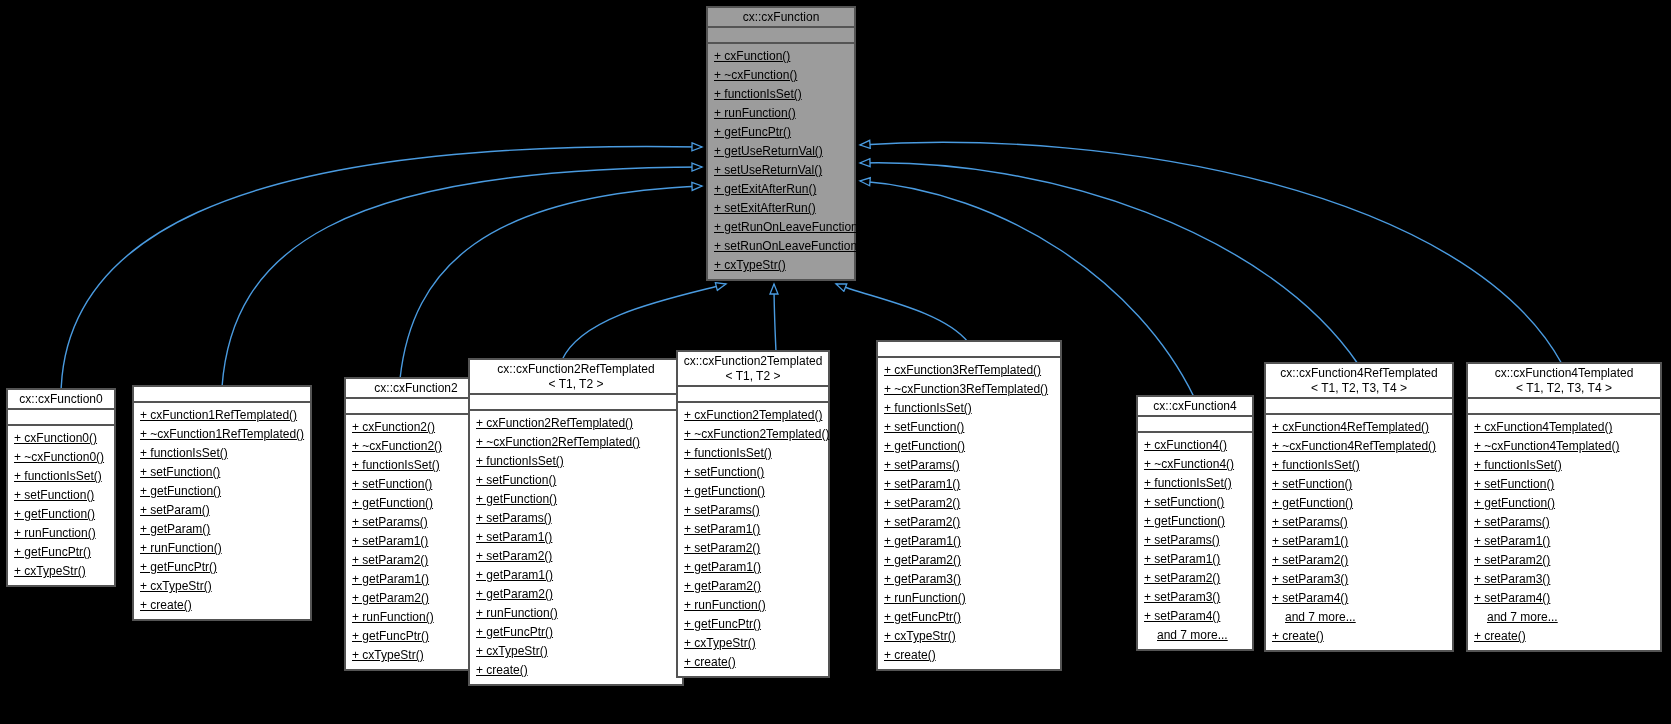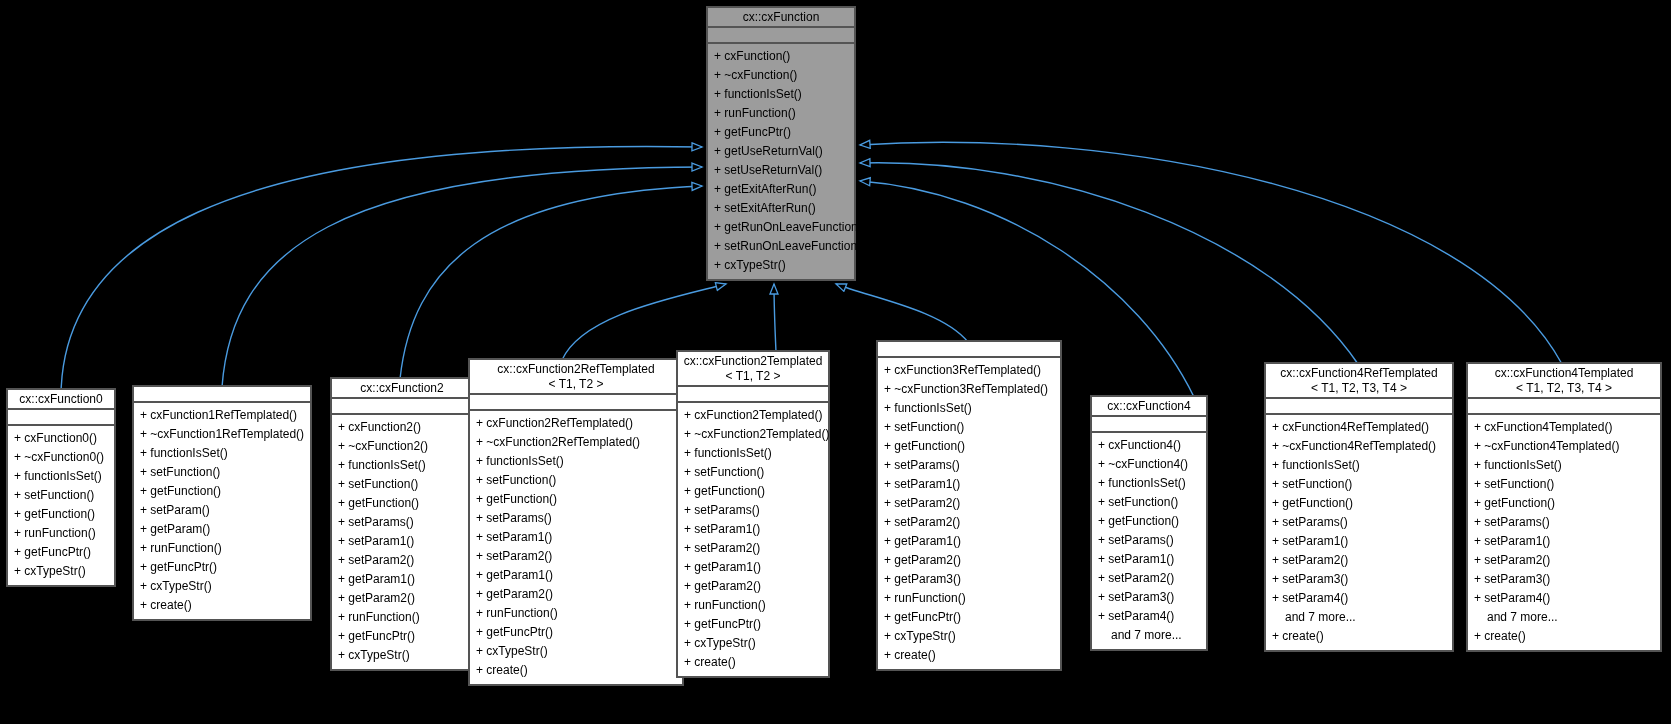--- a/index.html
+++ b/index.html
@@ -40,20 +40,21 @@
     white-space: nowrap;
   }
   .cb-attrs {
     height: 14px;
     border-bottom: 2px solid #545454;
   }
   ul.cb-methods {
     list-style: none;
     margin: 0;
     padding: 3px 5px 4px 6px;
+    text-decoration: underline;
   }
   ul.cb-methods li {
     line-height: 19px;
     white-space: nowrap;
     text-align: left;
   }
   ul.cb-methods li.more-row {
     padding-left: 13px;
   }
 </style>
@@ -129,21 +130,21 @@
       <li>+ getFunction()</li>
       <li>+ setParam()</li>
       <li>+ getParam()</li>
       <li>+ runFunction()</li>
       <li>+ getFuncPtr()</li>
       <li>+ cxTypeStr()</li>
       <li>+ create()</li>
     </ul>
 </div>
 
-<div class="classbox" style="left:330px; top:377px; width:144px;">
+<div class="classbox" style="left:344px; top:377px; width:144px;">
   <div class="cb-head">
     <div>cx::cxFunction2</div>
 
   </div>
   <div class="cb-attrs"></div>
   <ul class="cb-methods">
       <li>+ cxFunction2()</li>
       <li>+ ~cxFunction2()</li>
       <li>+ functionIsSet()</li>
       <li>+ setFunction()</li>
@@ -222,21 +223,21 @@
       <li>+ getParam1()</li>
       <li>+ getParam2()</li>
       <li>+ getParam3()</li>
       <li>+ runFunction()</li>
       <li>+ getFuncPtr()</li>
       <li>+ cxTypeStr()</li>
       <li>+ create()</li>
     </ul>
 </div>
 
-<div class="classbox" style="left:1090px; top:395px; width:118px;">
+<div class="classbox" style="left:1136px; top:395px; width:118px;">
   <div class="cb-head">
     <div>cx::cxFunction4</div>
 
   </div>
   <div class="cb-attrs"></div>
   <ul class="cb-methods">
       <li>+ cxFunction4()</li>
       <li>+ ~cxFunction4()</li>
       <li>+ functionIsSet()</li>
       <li>+ setFunction()</li>

